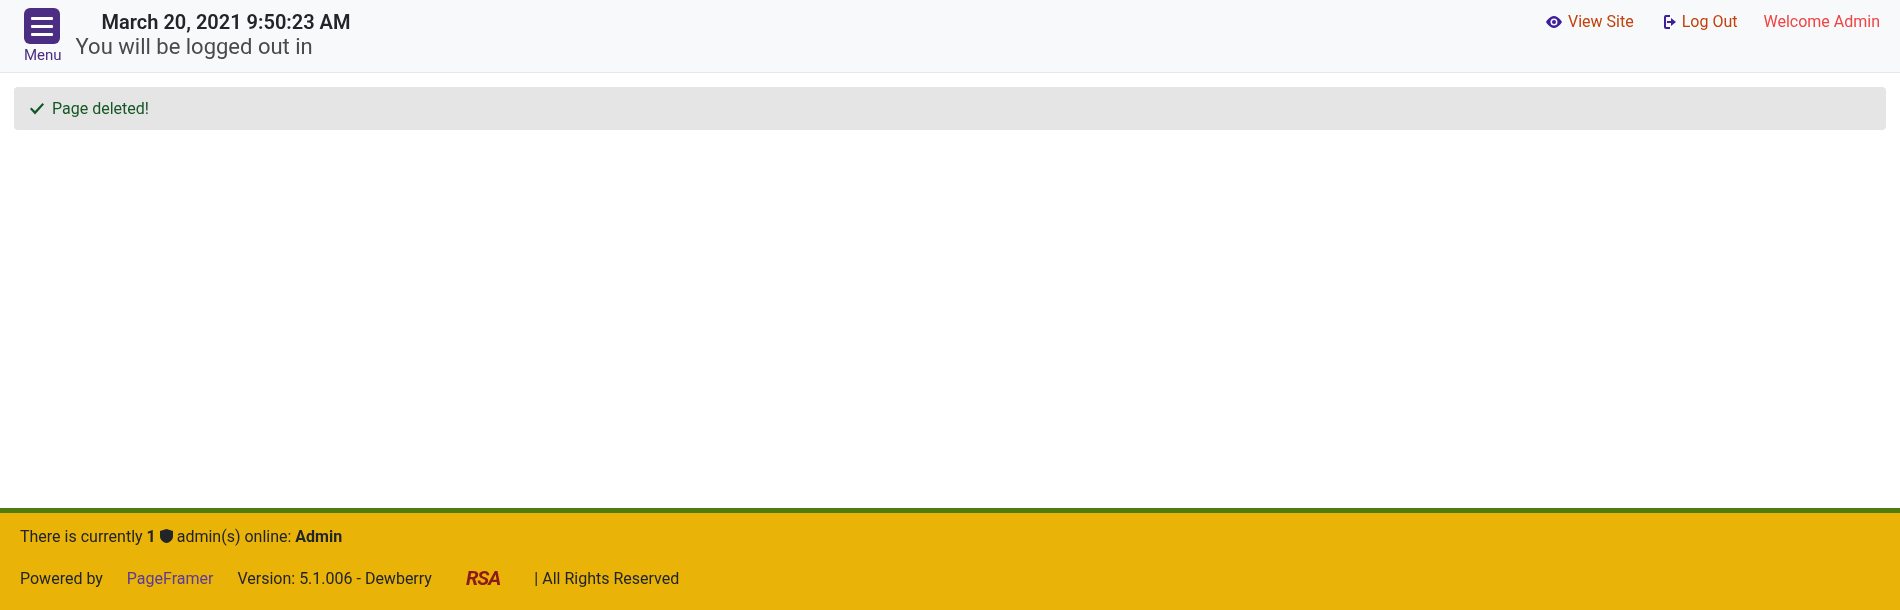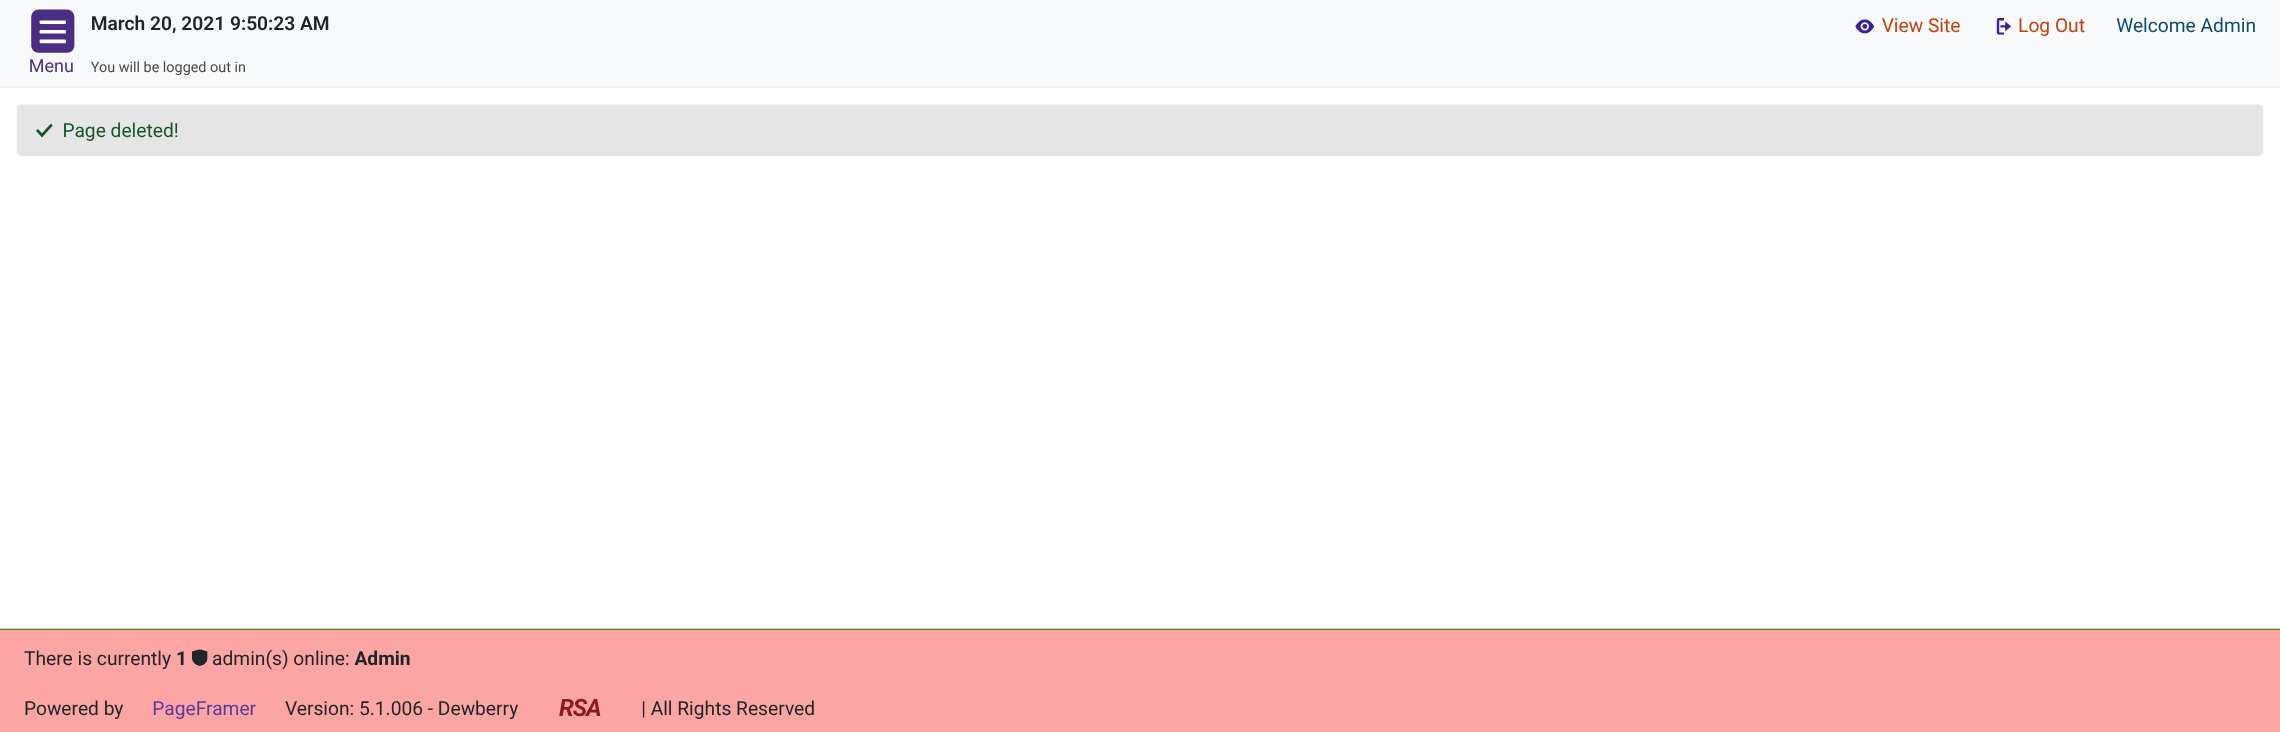--- a/index.html
+++ b/index.html
@@ -25,21 +25,21 @@
       align-items: flex-start;
     }
     .header-left {
       display: flex;
       align-items: flex-start;
       gap: 14px;
     }
     .menu-btn-wrap {
       display: flex;
       flex-direction: column;
-      align-items: flex-end;
+      align-items: flex-start;
       gap: 2px;
     }
     .menu-icon-box {
       width: 36px;
       height: 36px;
       background: #4b2e83;
       border-radius: 6px;
       display: flex;
       flex-direction: column;
       justify-content: center;
@@ -57,44 +57,45 @@
       color: #4b2e83;
       font-size: 15px;
       cursor: pointer;
     }
     .header-info {
       padding-top: 2px;
     }
     .header-timestamp {
       font-weight: 600;
       color: #212529;
-      font-size: 16px;
+      font-size: 20px;
+      margin-left: 26px;
     }
     .header-logout-msg {
       color: #4a4a4a;
-      font-size: 12px;
-      margin-top: 20px;
+      font-size: 22px;
+      margin-top: 0;
     }
     .header-right {
       display: flex;
       align-items: center;
       gap: 26px;
       padding-top: 4px;
     }
     .header-link {
       color: #c2410c;
       text-decoration: none;
       display: inline-flex;
       align-items: center;
       gap: 6px;
       font-size: 16px;
       cursor: pointer;
     }
     .header-welcome {
-      color: #0c4a6e;
+      color: #ef4444;
       font-size: 16px;
     }
     .icon-svg {
       display: inline-block;
     }
     .content {
       padding: 14px;
     }
     .alert-success {
       background: #e5e5e5;
@@ -104,23 +105,23 @@
       display: flex;
       align-items: center;
       gap: 8px;
       font-size: 16px;
     }
     .footer {
       position: absolute;
       bottom: 0;
       left: 0;
       right: 0;
-      background: #fca5a5;
-      border-top: 1px solid #4d7c0f;
-      padding: 14px 20px 8px 20px;
+      background: #eab308;
+      border-top: 5px solid #4d7c0f;
+      padding: 14px 20px 20px 20px;
       font-size: 16px;
       color: #212529;
     }
     .footer-row1 {
       margin-bottom: 20px;
     }
     .footer-row2 {
       display: flex;
       align-items: center;
       gap: 24px;

